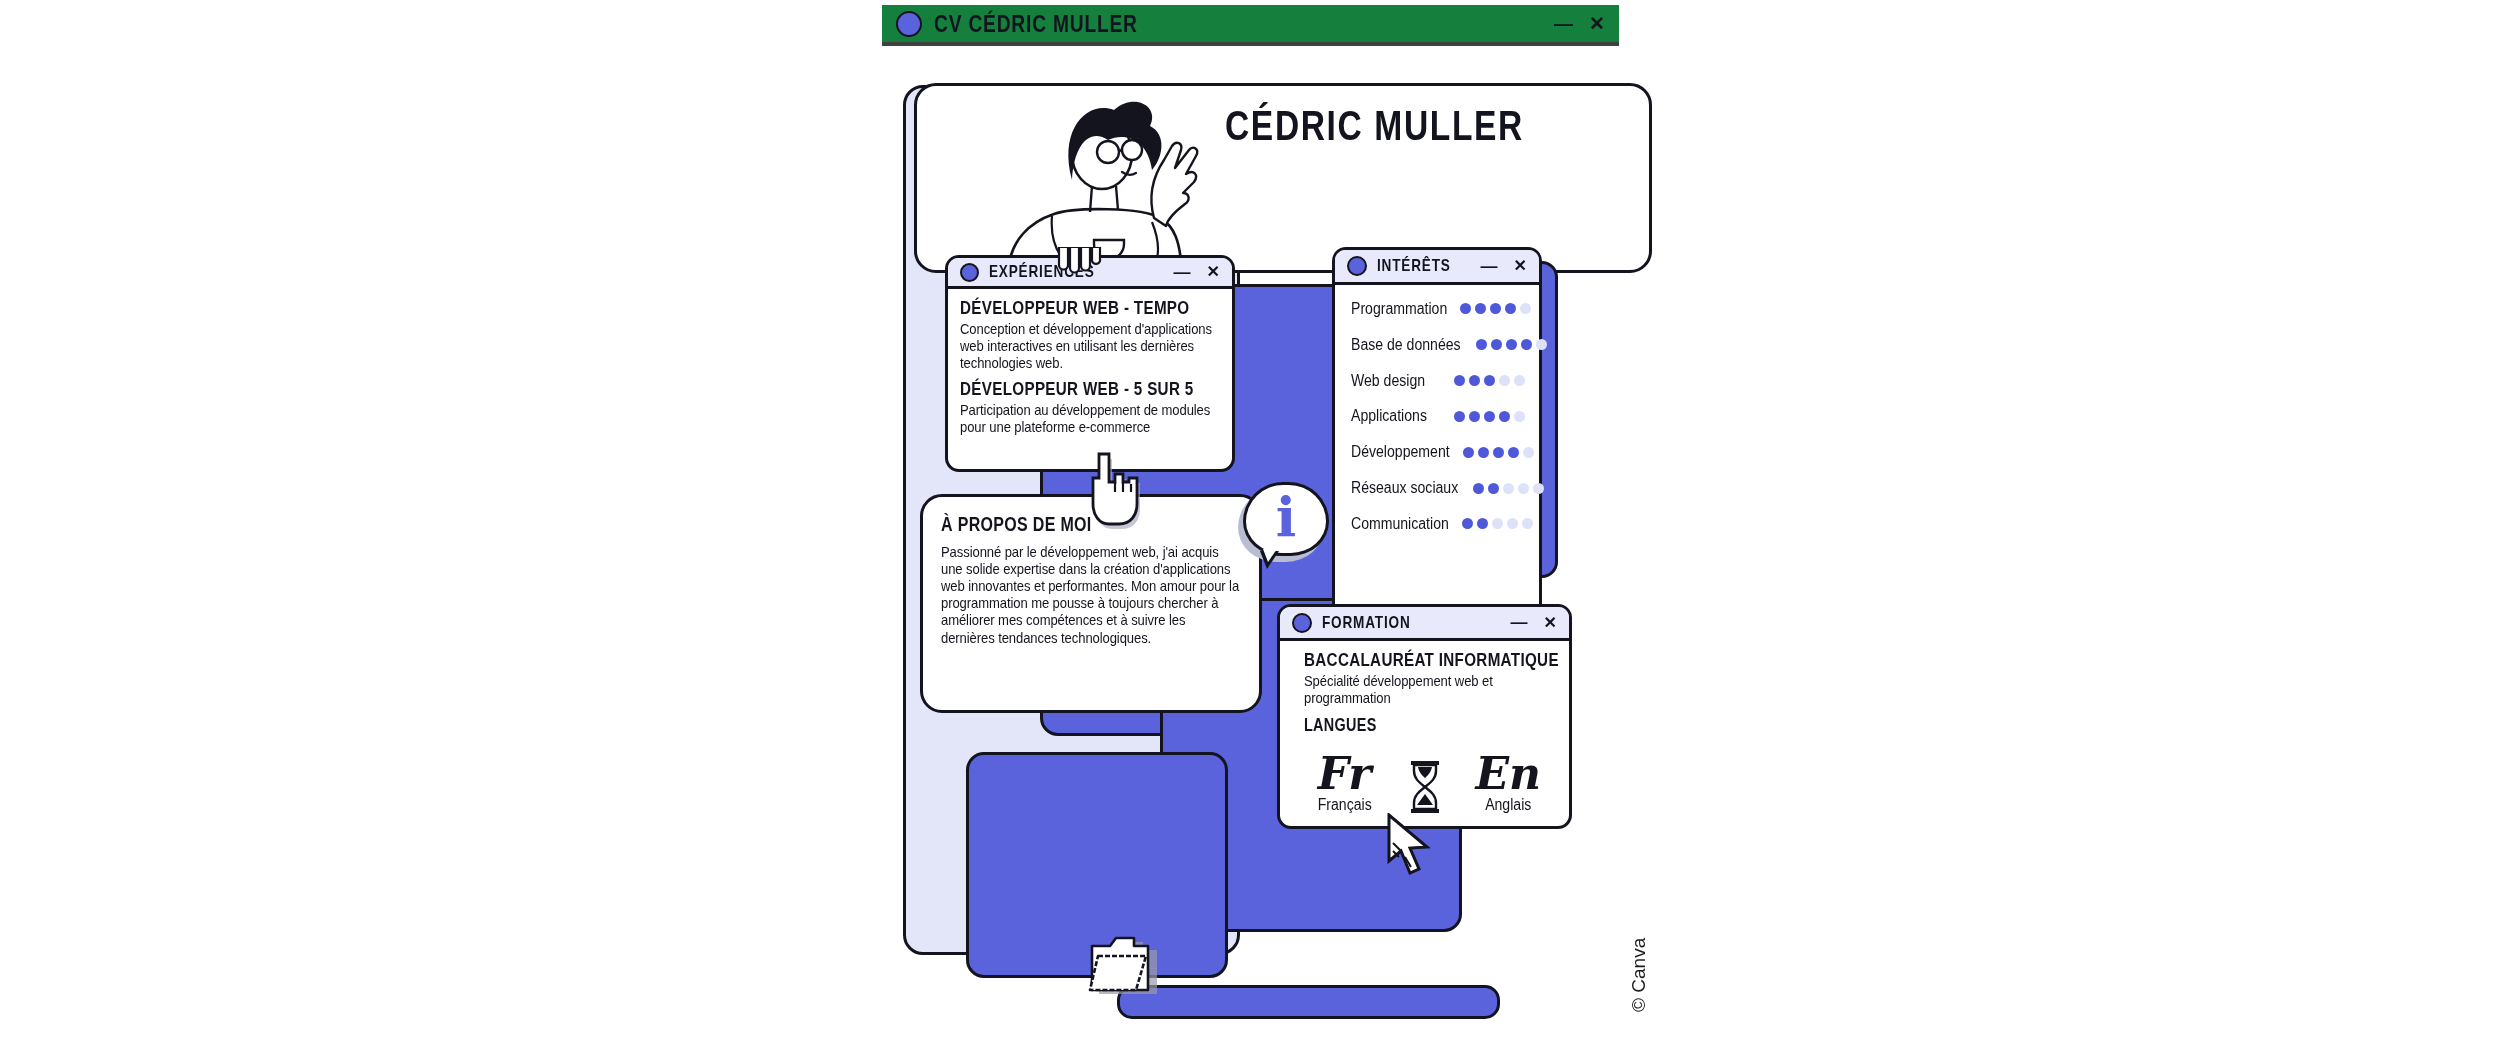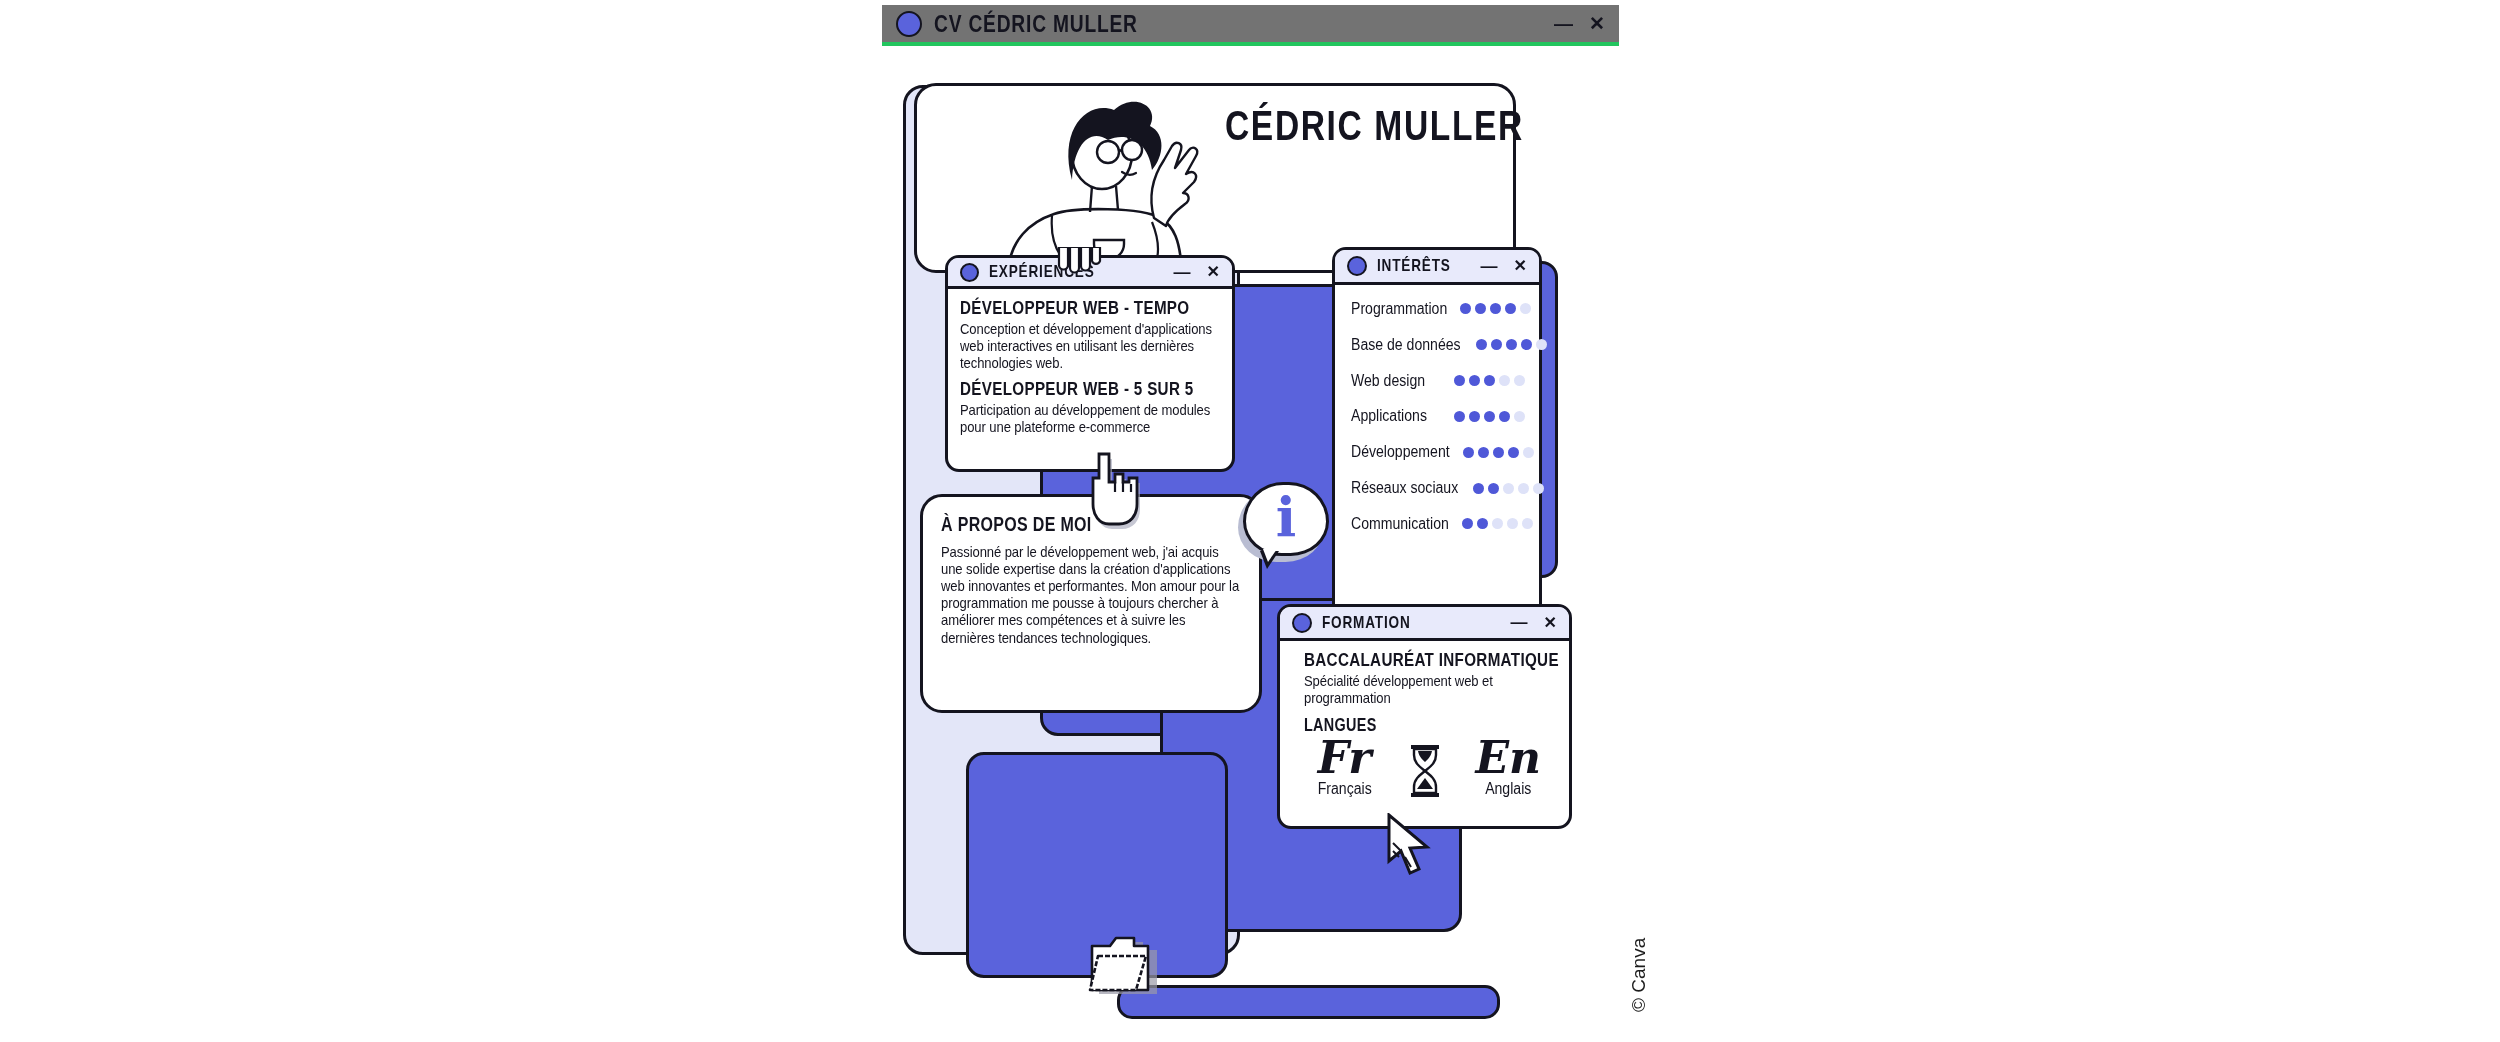--- a/index.html
+++ b/index.html
@@ -15,22 +15,22 @@
           display:inline-block;transform:scaleX(0.8);transform-origin:0 50%;}
   .wbtns{margin-left:auto;display:flex;align-items:center;gap:16px;font-weight:700;}
   .btn-min,.btn-close{font-size:19px;line-height:1;cursor:default;}
   
   .h{display:inline-block;font-weight:700;font-size:19px;letter-spacing:0.4px;white-space:nowrap;
      transform:scaleX(0.8);transform-origin:0 0;}
   .p{transform:scaleX(0.9);transform-origin:0 0;width:111%;font-size:14.5px;line-height:1.18;
      letter-spacing:-0.1px;}
   .condS{display:inline-block;transform:scaleX(0.88);transform-origin:0 50%;white-space:nowrap;}
   
-  .topbar{position:absolute;left:882px;top:5px;width:737px;height:41px;background:#737373;
-          border-bottom:4px solid #22c55e;display:flex;align-items:center;gap:12px;
+  .topbar{position:absolute;left:882px;top:5px;width:737px;height:41px;background:#15803d;
+          border-bottom:4px solid #404040;display:flex;align-items:center;gap:12px;
           padding:0 14px;box-sizing:border-box;}
   .topbar .wtitle{font-size:24px;}
   .panel{position:absolute;left:903px;top:85px;width:337px;height:870px;background:#e3e6f8;
          border:3px solid #14141f;border-radius:20px;box-sizing:border-box;}
   .bluerect{position:absolute;background:#5a63dc;border:3px solid #14141f;box-sizing:border-box;}
   .blue-noborder{position:absolute;background:#5a63dc;}
   .name{font-weight:700;font-size:42px;letter-spacing:2px;white-space:nowrap;
         display:inline-block;transform:scaleX(0.8);transform-origin:0 0;}
   .contact{font-weight:700;font-size:21px;letter-spacing:0.5px;line-height:1.35;white-space:nowrap;
            display:inline-block;transform:scaleX(0.85);transform-origin:0 0;}
@@ -72,21 +72,21 @@
       <span class="btn-min">—</span>
       <span class="btn-close">✕</span>
     </span>
   </div>
 
   <div class="panel"></div>
 
   <div class="bluerect" style="left:1040px;top:284px;width:420px;height:452px;border-radius:18px;"></div>
   <div class="bluerect" style="left:1160px;top:598px;width:302px;height:334px;border-radius:18px;"></div>
 
-  <div class="win" style="left:914px;top:83px;width:602px;height:190px;border-radius:22px;">
+  <div class="win" style="left:914px;top:83px;width:738px;height:190px;border-radius:22px;">
     <div style="position:absolute;left:308px;top:16px;">
       <span class="name">CÉDRIC MULLER</span>
     </div>
   </div>
 
   <svg style="position:absolute;left:1002px;top:90px;" width="212" height="182" viewBox="0 0 212 182">
     <path d="M6,182 C8,150 28,132 52,124 C72,117 140,117 158,128 C172,136 178,150 180,182 Z" fill="#fff" stroke="#14141f" stroke-width="2.6"></path>
     <path d="M50,126 C48,150 56,168 72,179" fill="none" stroke="#14141f" stroke-width="2.2"></path>
     <path d="M150,132 C158,152 158,168 150,180" fill="none" stroke="#14141f" stroke-width="2.2"></path>
     <path d="M90,96 L88,122 M114,96 L116,120" stroke="#14141f" stroke-width="2.4" fill="none"></path>
@@ -223,21 +223,21 @@
       <span class="wtitle" style="font-size:17px;">FORMATION</span>
       <span class="wbtns">
         <span class="btn-min" style="font-size:17px;">—</span>
         <span class="btn-close" style="font-size:16px;">✕</span>
       </span>
     </div>
     <div style="padding:8px 14px 0 24px;">
       <span class="h">BACCALAURÉAT INFORMATIQUE</span>
       <div class="p" style="margin:2px 0 8px 0;">Spécialité développement web et programmation</div>
       <span class="h" style="font-size:18px;">LANGUES</span>
-      <div style="display:flex;align-items:flex-end;justify-content:space-between;padding:0 14px 0 10px;margin-top:0;">
+      <div style="display:flex;align-items:flex-end;justify-content:space-between;padding:0 14px 0 10px;margin-top:16px;">
         <div class="lang-col">
           <span class="lang-abbr">Fr</span>
           <span class="lang-label">Français</span>
         </div>
         <svg width="32" height="54" viewBox="0 0 32 54">
           <rect x="2" y="1" width="28" height="4" fill="#14141f"></rect>
           <rect x="2" y="49" width="28" height="4" fill="#14141f"></rect>
           <path d="M5,5 h22 v6 c0,8 -6,12 -11,16 c-5,-4 -11,-8 -11,-16 z" fill="#fff" stroke="#14141f" stroke-width="2.4"></path>
           <path d="M5,49 h22 v-6 c0,-8 -6,-12 -11,-16 c-5,4 -11,8 -11,16 z" fill="#fff" stroke="#14141f" stroke-width="2.4"></path>
           <path d="M9,7 h14 c-1,6 -5,9 -7,11 c-2,-2 -6,-5 -7,-11 z" fill="#14141f"></path>

